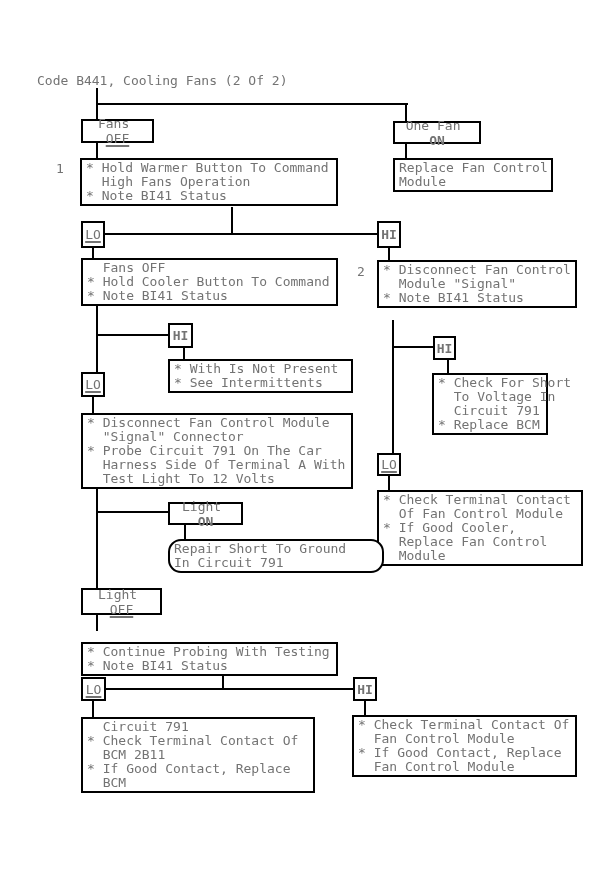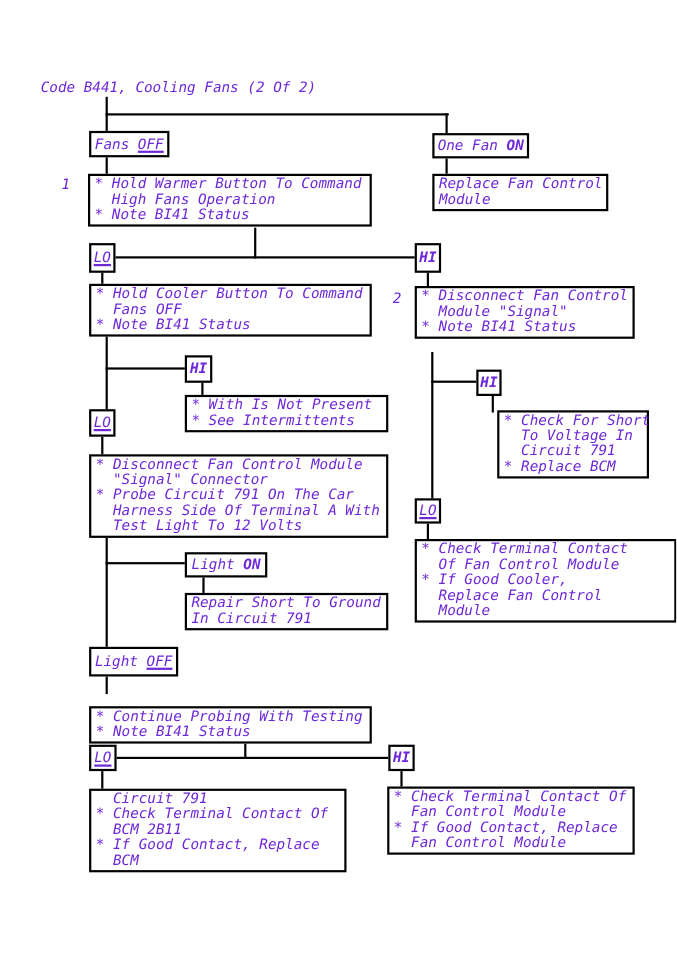--- a/index.html
+++ b/index.html
@@ -1,26 +1,26 @@
 <!DOCTYPE html>
 <html><head>
 <meta charset="utf-8">
 <style>
   html,body{margin:0;padding:0;background:#ffffff;}
   .canvas{
     position:relative;width:615px;height:880px;background:#ffffff;
     font-family:"DejaVu Sans Mono","Liberation Mono",monospace;
-    font-size:13px;color:#6d28d9;overflow:hidden;font-style:italic;
+    font-size:13px;color:#737373;overflow:hidden;
   }
   .title{position:absolute;left:37px;top:73px;white-space:pre;}
   .step-num{position:absolute;white-space:pre;}
   .box{
     position:absolute;border:2px solid #000;background:#fff;
     box-sizing:border-box;padding:1px 4px;white-space:pre;
-    line-height:14px;z-index:2;
+    line-height:14px;z-index:2;flex-direction:column;
   }
   .box .ln{white-space:pre;}
   .badge{
     display:flex;align-items:center;justify-content:center;
     padding:0;line-height:normal;
   }
   .u{text-decoration:underline;text-underline-offset:2px;text-decoration-thickness:1.5px;}
   .b{font-weight:bold;}
   .vline,.hline{position:absolute;background:#000;z-index:1;}
 </style>
@@ -70,46 +70,46 @@
   <div class="box" style="left:80px;top:158px;width:258px;"><div class="ln">* Hold Warmer Button To Command</div><div class="ln">  High Fans Operation</div><div class="ln">* Note BI41 Status</div></div>
   <div class="box" style="left:393px;top:158px;width:160px;"><div class="ln">Replace Fan Control</div><div class="ln">Module</div></div>
 
   <div class="box badge" style="left:81px;top:221px;width:24px;height:27px;">
     <span class="u">LO</span>
   </div>
   <div class="box badge" style="left:377px;top:221px;width:24px;height:27px;">
     <span class="b">HI</span>
   </div>
 
-  <div class="box" style="left:81px;top:258px;width:257px;"><div class="ln">* Hold Cooler Button To Command</div><div class="ln">  Fans OFF</div><div class="ln">* Note BI41 Status</div></div>
+  <div class="box" style="left:81px;top:258px;width:257px;"><div class="ln">  Fans OFF</div><div class="ln">* Hold Cooler Button To Command</div><div class="ln">* Note BI41 Status</div></div>
   <div class="box" style="left:377px;top:260px;width:200px;"><div class="ln">* Disconnect Fan Control</div><div class="ln">  Module "Signal"</div><div class="ln">* Note BI41 Status</div></div>
 
   <div class="box badge" style="left:168px;top:323px;width:25px;height:25px;">
     <span class="b">HI</span>
   </div>
   <div class="box" style="left:168px;top:359px;width:185px;"><div class="ln">* With Is Not Present</div><div class="ln">* See Intermittents</div></div>
   <div class="box badge" style="left:81px;top:372px;width:24px;height:25px;">
     <span class="u">LO</span>
   </div>
 
   <div class="box" style="left:81px;top:413px;width:272px;"><div class="ln">* Disconnect Fan Control Module</div><div class="ln">  "Signal" Connector</div><div class="ln">* Probe Circuit 791 On The Car</div><div class="ln">  Harness Side Of Terminal A With</div><div class="ln">  Test Light To 12 Volts</div></div>
 
   <div class="box badge" style="left:433px;top:336px;width:23px;height:24px;">
     <span class="b">HI</span>
   </div>
-  <div class="box" style="left:452px;top:373px;width:138px;"><div class="ln">* Check For Short</div><div class="ln">  To Voltage In</div><div class="ln">  Circuit 791</div><div class="ln">* Replace BCM</div></div>
+  <div class="box" style="left:432px;top:373px;width:116px;"><div class="ln">* Check For Short</div><div class="ln">  To Voltage In</div><div class="ln">  Circuit 791</div><div class="ln">* Replace BCM</div></div>
   <div class="box badge" style="left:377px;top:453px;width:24px;height:23px;">
     <span class="u">LO</span>
   </div>
-  <div class="box" style="left:377px;top:490px;width:238px;"><div class="ln">* Check Terminal Contact</div><div class="ln">  Of Fan Control Module</div><div class="ln">* If Good Cooler,</div><div class="ln">  Replace Fan Control</div><div class="ln">  Module</div></div>
+  <div class="box" style="left:377px;top:490px;width:206px;"><div class="ln">* Check Terminal Contact</div><div class="ln">  Of Fan Control Module</div><div class="ln">* If Good Cooler,</div><div class="ln">  Replace Fan Control</div><div class="ln">  Module</div></div>
 
   <div class="box badge" style="left:168px;top:502px;width:75px;height:23px;">
     <span>Light </span><span class="b">ON</span>
   </div>
-  <div class="box" style="left:168px;top:539px;width:185px;"><div class="ln">Repair Short To Ground</div><div class="ln">In Circuit 791</div></div>
+  <div class="box" style="left:168px;top:539px;width:216px;border-radius:13px;"><div class="ln">Repair Short To Ground</div><div class="ln">In Circuit 791</div></div>
   <div class="box badge" style="left:81px;top:588px;width:81px;height:27px;">
     <span>Light </span><span class="u">OFF</span>
   </div>
 
   <div class="box" style="left:81px;top:629px;width:257px;margin-top:13px;"><div class="ln">* Continue Probing With Testing</div><div class="ln">* Note BI41 Status</div></div>
 
   <div class="box badge" style="left:81px;top:677px;width:25px;height:24px;">
     <span class="u">LO</span>
   </div>
   <div class="box badge" style="left:353px;top:677px;width:24px;height:24px;">

